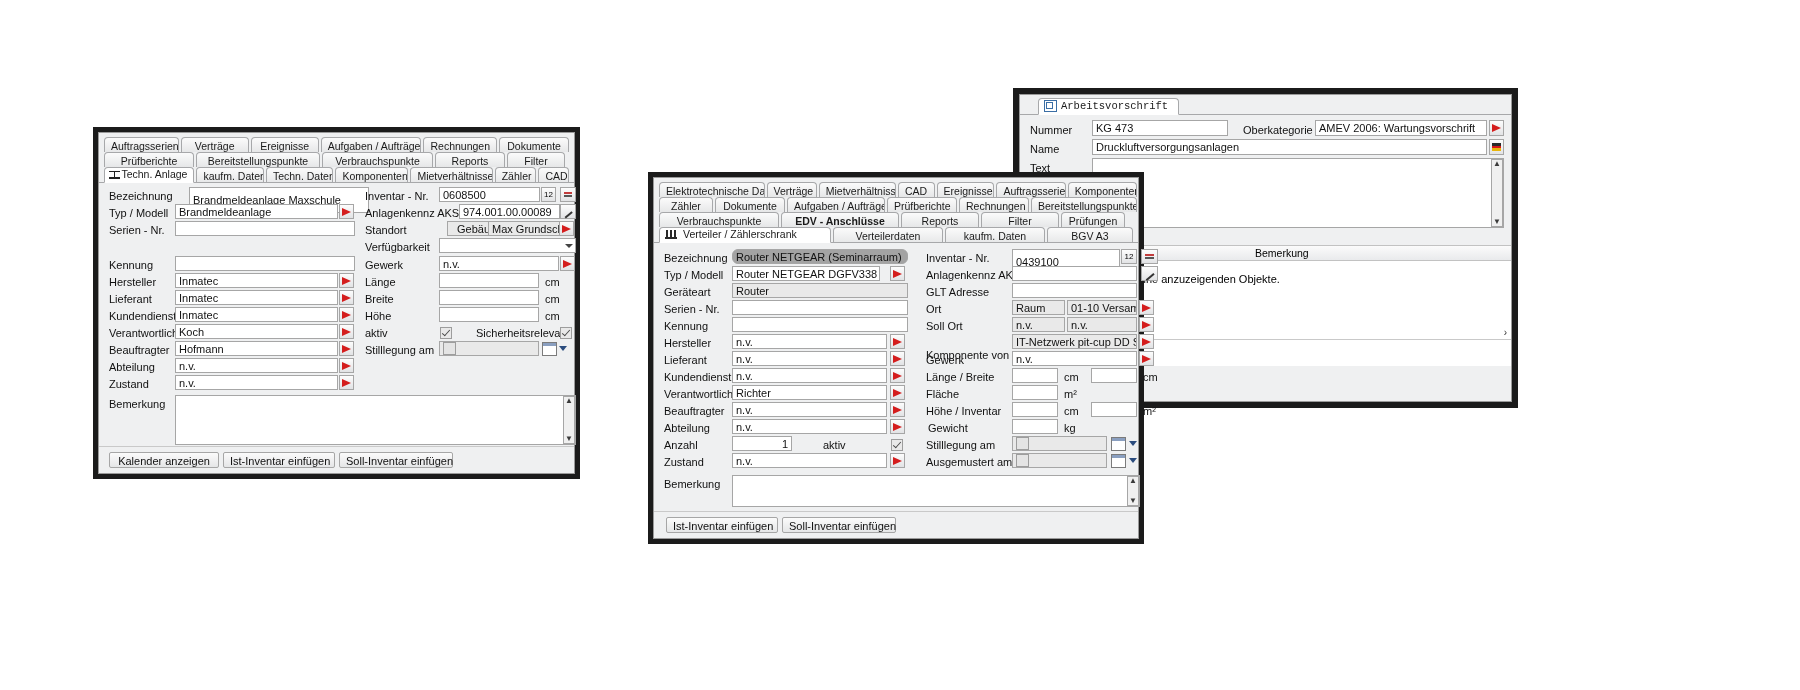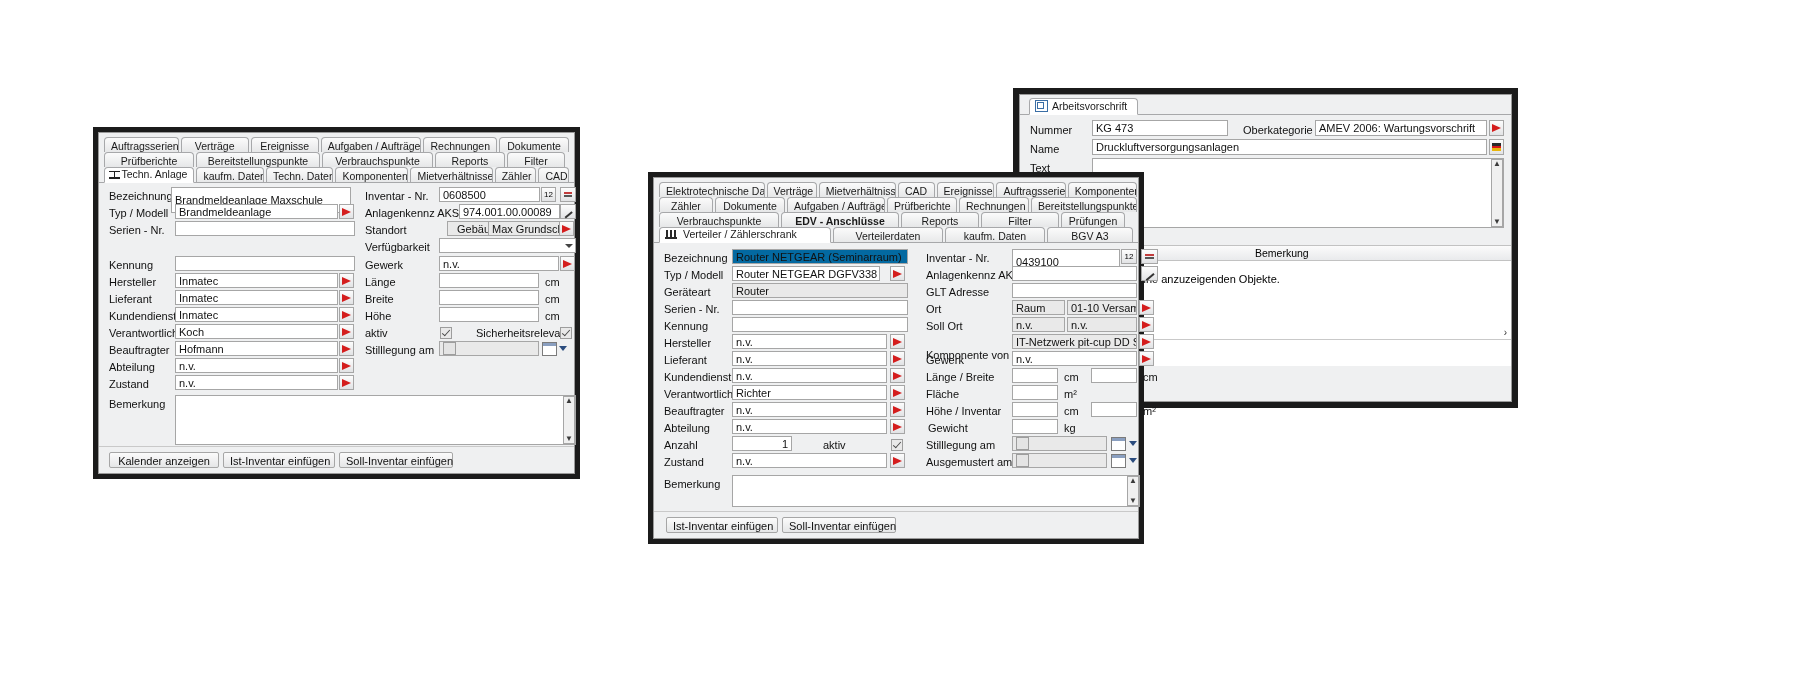--- a/index.html
+++ b/index.html
@@ -17,21 +17,21 @@
        font-size:10.5px;line-height:13px;padding:2px 6px 3px 6px;color:#1a1a1a;
        white-space:nowrap;box-sizing:border-box;overflow:hidden;}
   .tab.active{background:#ffffff;border-bottom:1px solid #ffffff;position:relative;z-index:3;}
 
   
   .lbl{font-size:11px;color:#101010;white-space:nowrap;}
   .fld{background:#ffffff;border:1px solid #a6a6a6;box-sizing:border-box;
        font-size:11px;line-height:14px;padding:1px 3px;color:#111;
        white-space:nowrap;overflow:hidden;display:flex;align-items:center;}
   .fld.ro{background:#e9e9e9;}
-  .fld.pink{background:#0369a1;border-color:#a6a6a6;}
+  .fld.pink{background:#a3a3a3;border-color:#a6a6a6;border-radius:6px;}
   .fld.right{justify-content:flex-end;}
   .rbtn{width:15px;height:16px;background:linear-gradient(#fdfdfd,#e2e3e5);
         border:1px solid #a6a6a6;box-sizing:border-box;position:relative;}
   .rbtn::after{content:"";position:absolute;left:2px;top:3px;width:0;height:0;
         border-left:9px solid #d41d1d;border-top:4px solid transparent;
         border-bottom:4px solid transparent;}
   .btn{background:linear-gradient(#fbfbfb,#e5e6e7);border:1px solid #a6a6a6;
        border-radius:2px;font-size:11px;text-align:center;box-sizing:border-box;
        padding:2px 6px;color:#111;white-space:nowrap;}
   .chk{width:12px;height:12px;background:#e9e9e9;border:1px solid #9d9d9d;
@@ -51,21 +51,21 @@
   .sarrow{font-size:8px;line-height:8px;color:#3a3a3a;}
   .ta{background:#fff;border:1px solid #a6a6a6;box-sizing:border-box;display:flex;}
   .ta-body{flex:1;}
 </style>
 </head>
 <body>
 
 <div class="win" style="left:1013px;top:88px;width:505px;height:320px;">
   <div class="win-inner" style="left:6px;top:6px;right:6px;bottom:6px;background:#eff0f1;">
 
-    <div style="position:absolute;left:9px;top:3px;height:20px;">
+    <div style="position:absolute;left:18px;top:3px;height:20px;font-family:Liberation Mono, monospace;">
       <div class="tab active" style="display:flex;align-items:center;gap:4px;height:17px;padding:1px 10px 2px 5px;">
         <span style="display:inline-block;width:11px;height:10px;border:1.3px solid #3a6ea5;position:relative;background:#fff;">
           <span style="position:absolute;left:1px;top:1px;width:5px;height:5px;border:1px solid #3a6ea5;"></span>
         </span>
         <span>Arbeitsvorschrift</span>
       </div>
     </div>
     <div style="position:absolute;left:0;right:0;top:19px;height:1px;background:#a7a8aa;"></div>
 
     <div style="position:absolute;left:0;right:0;top:20px;bottom:0;background:#eff0f1;">
@@ -158,21 +158,21 @@
       <div class="tab" style="width:44px;">
         <span>Zähler</span></div>
       <div class="tab" style="width:32px;">
         <span>CAD</span></div>
     </div>
     <div style="position:absolute;left:0;right:0;top:49px;height:1px;background:#a7a8aa;"></div>
 
     <div style="position:absolute;left:0;right:0;top:50px;bottom:0;background:#eff0f1;">
 
       <div class="lbl" style="position:absolute;left:10px;top:7px;">Bezeichnung</div>
-      <div class="fld" style="position:absolute;left:72px;top:4px;width:180px;height:26px;">Brandmeldeanlage Maxschule</div>
+      <div class="fld" style="position:absolute;left:90px;top:4px;width:180px;height:26px;">Brandmeldeanlage Maxschule</div>
 
       <div class="lbl" style="position:absolute;left:10px;top:24px;">Typ / Modell</div>
       <div class="fld" style="position:absolute;left:76px;top:21px;width:163px;height:15px;">Brandmeldeanlage</div>
       <div class="rbtn" style="position:absolute;left:240px;top:21px;height:15px;"></div>
 
       <div class="lbl" style="position:absolute;left:10px;top:41px;">Serien - Nr.</div>
       <div class="fld" style="position:absolute;left:76px;top:38px;width:180px;height:15px;"></div>
 
       <div class="lbl" style="position:absolute;left:10px;top:76px;">Kennung</div>
       <div class="fld" style="position:absolute;left:76px;top:73px;width:180px;height:15px;"></div>

